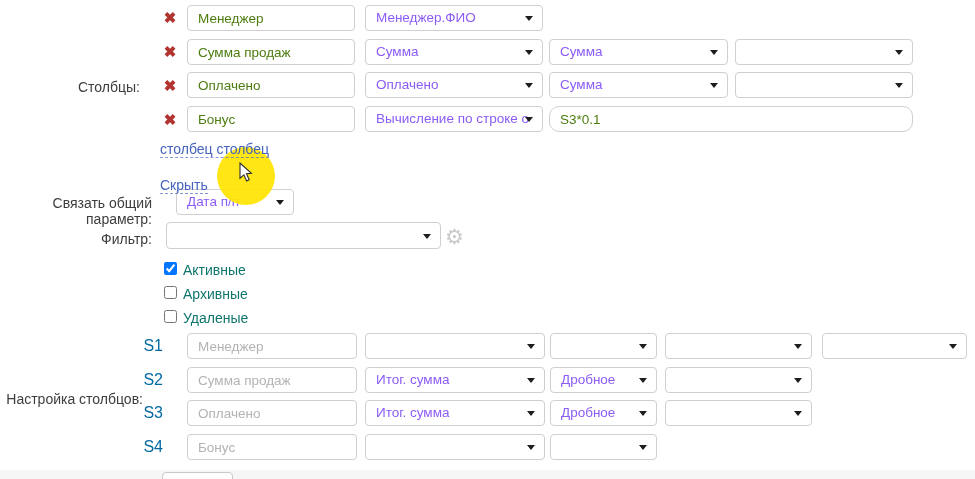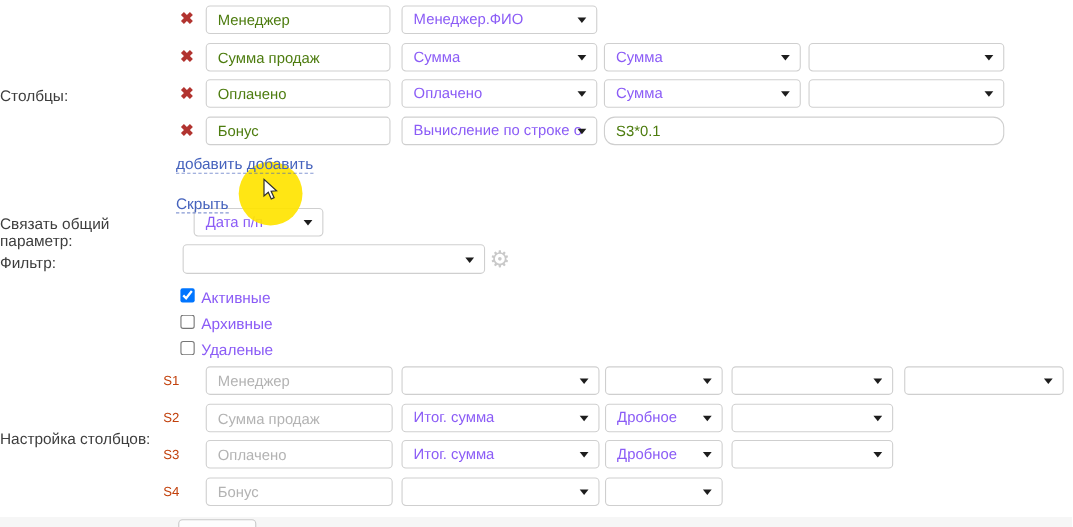--- a/index.html
+++ b/index.html
@@ -1,39 +1,39 @@
 <!DOCTYPE html>
 <html><head>
 <meta charset="utf-8">
 <style>
   html,body{margin:0;padding:0;}
   body{font-family:"Liberation Sans",sans-serif;background:#fff;}
   #screen{position:relative;width:975px;height:479px;background:#ffffff;overflow:hidden;font-size:14px;color:#3d3d3d;}
 
-  .flabel{position:absolute;left:0;text-align:left;color:#3d3d3d;font-size:14px;line-height:16px;}
+  .flabel{position:absolute;left:0;text-align:right;color:#3d3d3d;font-size:14px;line-height:16px;}
 
   .inp{position:absolute;height:26px;box-sizing:border-box;border:1px solid #cfcfcf;border-radius:4px;background:#fff;
        padding:0 10px;font-family:"Liberation Sans",sans-serif;font-size:13.5px;color:#4d7c0f;outline:none;}
   .inp::placeholder{color:#b3b3b3;opacity:1;}
 
   .sel{position:absolute;height:26px;box-sizing:border-box;border:1px solid #cfcfcf;border-radius:4px;background:#fff;
        padding:0 24px 0 10px;font-size:13.5px;color:#8b5cf6;line-height:24px;cursor:pointer;white-space:nowrap;overflow:hidden;}
   .caret{position:absolute;right:9px;top:10px;width:0;height:0;border-left:4px solid transparent;
          border-right:4px solid transparent;border-top:5px solid #1d1d1d;}
 
   .xdel{position:absolute;width:16px;height:16px;color:#b23430;font-size:15px;font-weight:bold;line-height:16px;
         text-align:center;cursor:pointer;}
 
   .lnk{position:absolute;color:#4663bd;font-size:14px;line-height:16px;cursor:pointer;text-decoration:none;
        border-bottom:1px dashed rgba(70,99,189,.65);z-index:3;}
 
   .cbx{position:absolute;width:13px;height:13px;margin:0;cursor:pointer;}
-  .cbx-label{position:absolute;font-size:14px;color:#8b5cf6;line-height:15px;}
+  .cbx-label{position:absolute;font-size:14px;color:#0f766e;line-height:15px;}
 
-  .srow-id{position:absolute;font-size:12px;color:#c2410c;text-align:right;line-height:14px;}
+  .srow-id{position:absolute;font-size:16px;color:#0369a1;text-align:right;line-height:14px;}
 
   #highlight{position:absolute;left:217px;top:147px;width:58px;height:58px;border-radius:50%;
              background:#ffe400;opacity:.92;z-index:2;}
   #cursor{position:absolute;left:239px;top:162px;z-index:4;}
 
   #gear{position:absolute;left:445px;top:226px;font-size:21px;line-height:21px;color:#c9c9c9;cursor:pointer;}
 
   #bottom-strip{position:absolute;left:0;top:470px;width:975px;height:9px;background:#f6f6f6;}
   #partial-button{position:absolute;left:162px;top:472px;width:71px;height:12px;background:#fdfdfd;
                   border:1px solid #c9c9c9;border-radius:4px 4px 0 0;box-sizing:border-box;cursor:pointer;}
@@ -84,21 +84,21 @@
 
   <div class="xdel" style="left:162px;top:112px;">✖</div>
   <input class="inp" style="left: 187px; top: 106px; width: 168px;" value="Бонус">
   <div class="sel" style="left:365px;top:106px;width:178px;">
     <span>Вычисление по строке о</span>
     <span class="caret"></span>
   </div>
   <input class="inp" style="left: 549px; top: 106px; width: 364px; border-radius: 10px;" value="S3*0.1">
 
   <div id="highlight"></div>
-  <a class="lnk" style="left:160px;top:141px;">добавить добавить</a>
+  <a class="lnk" style="left:160px;top:141px;">столбец столбец</a>
   <a class="lnk" style="left:160px;top:177px;">Скрыть</a>
   <svg id="cursor" width="15" height="21" viewBox="0 0 15 21">
     <path d="M1,1 L1,16.2 L4.9,12.8 L7.6,18.9 L10.2,17.7 L7.5,11.8 L12.4,11.4 Z" fill="#ffffff" stroke="#2f2f2f" stroke-width="1.1"></path>
   </svg>
 
   <div class="flabel" style="top:195px;width:152px;">Связать общий параметр:</div>
   <div class="sel" style="left:176px;top:189px;width:118px;">
     <span>Дата п/п</span>
     <span class="caret"></span>
   </div>

